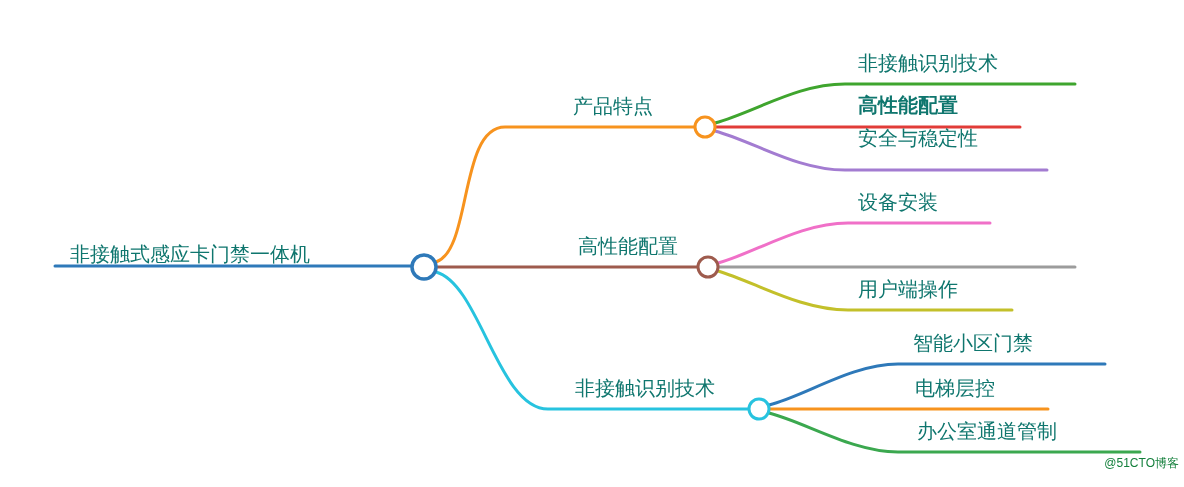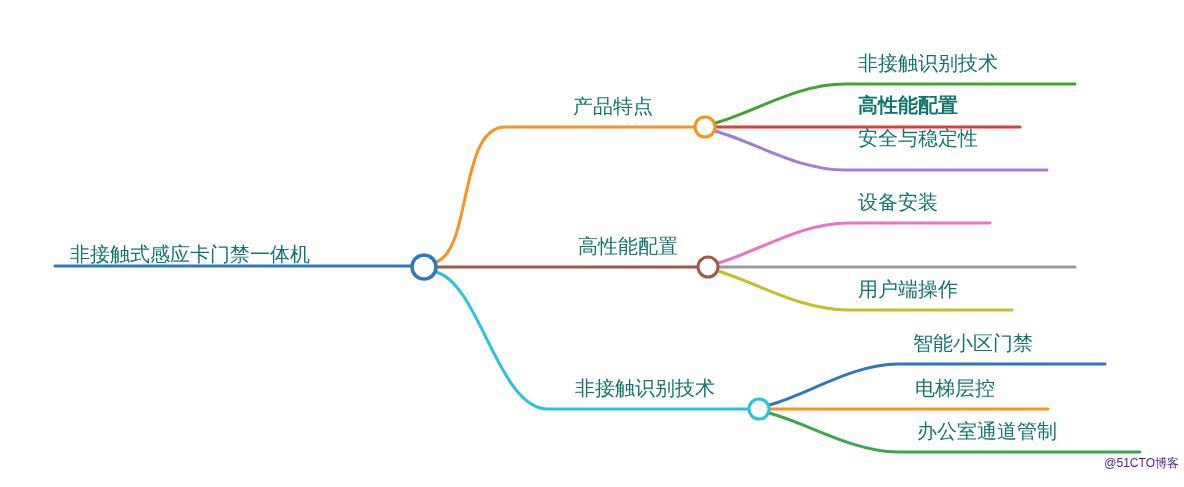--- a/index.html
+++ b/index.html
@@ -24,21 +24,21 @@
     letter-spacing: 0px;
     white-space: nowrap;
     cursor: default;
   }
   .watermark {
     position: absolute;
     top: 457px;
     right: 5px;
     font-size: 12px;
     line-height: 1;
-    color: #4c1d95;
+    color: #15803d;
     white-space: nowrap;
   }
 </style>
 </head>
 <body>
 
 <div class="stage">
 
   <svg class="wires" viewBox="0 0 1184 487" fill="none" stroke-linecap="round">
 

